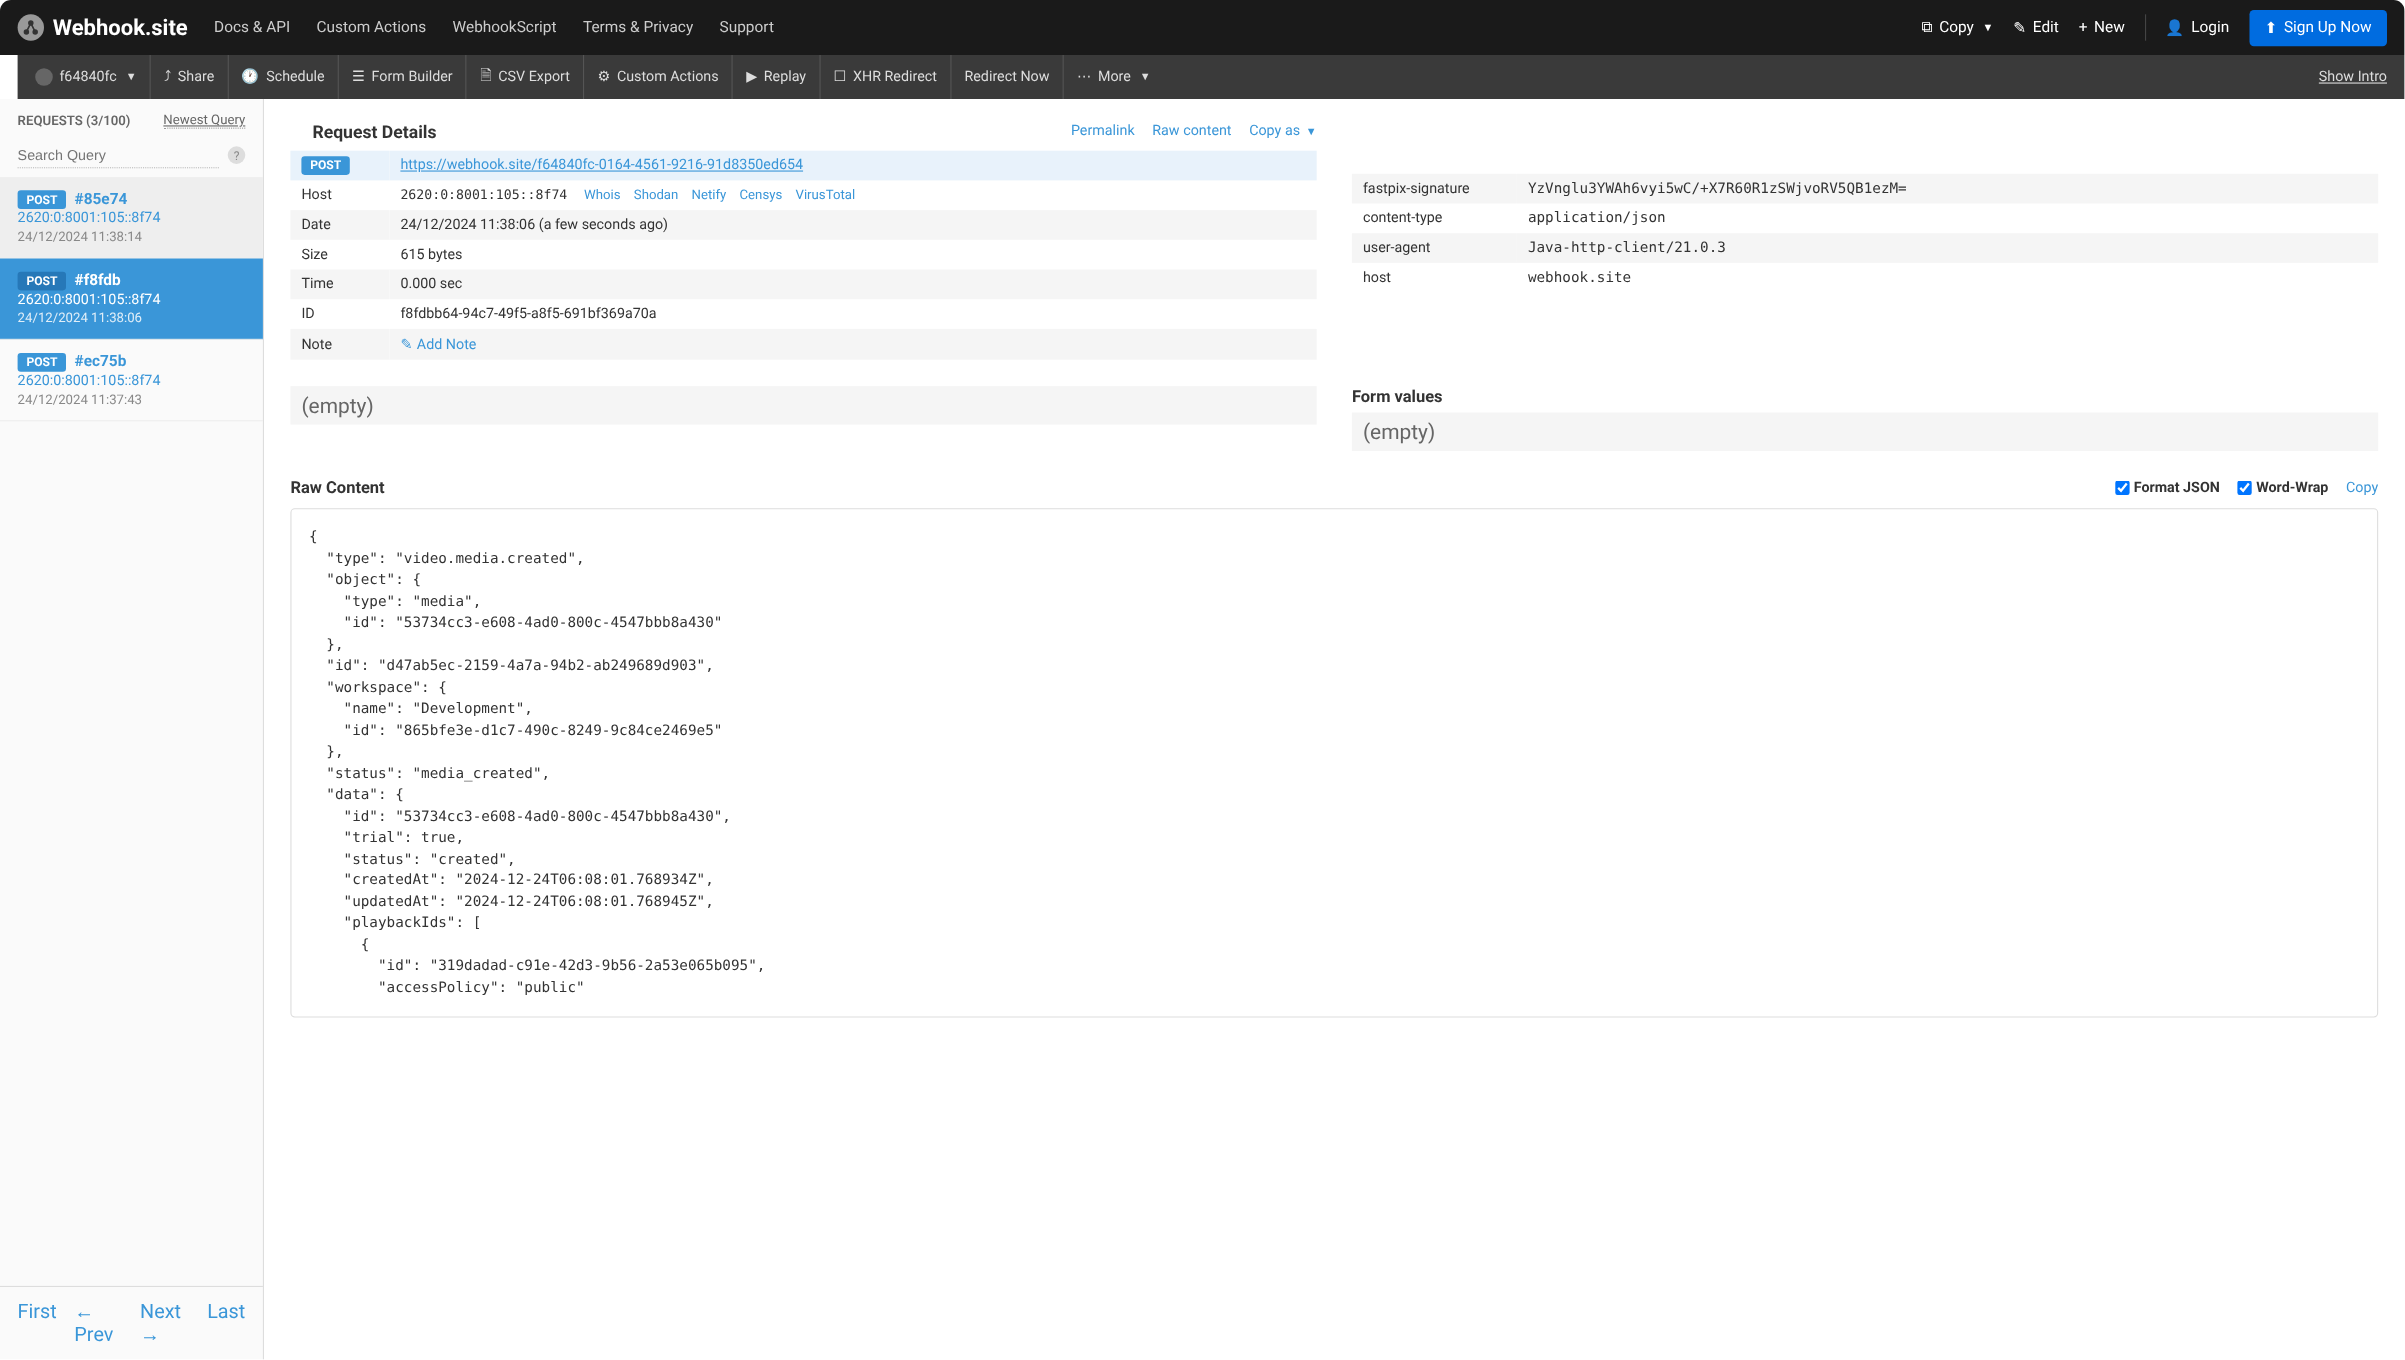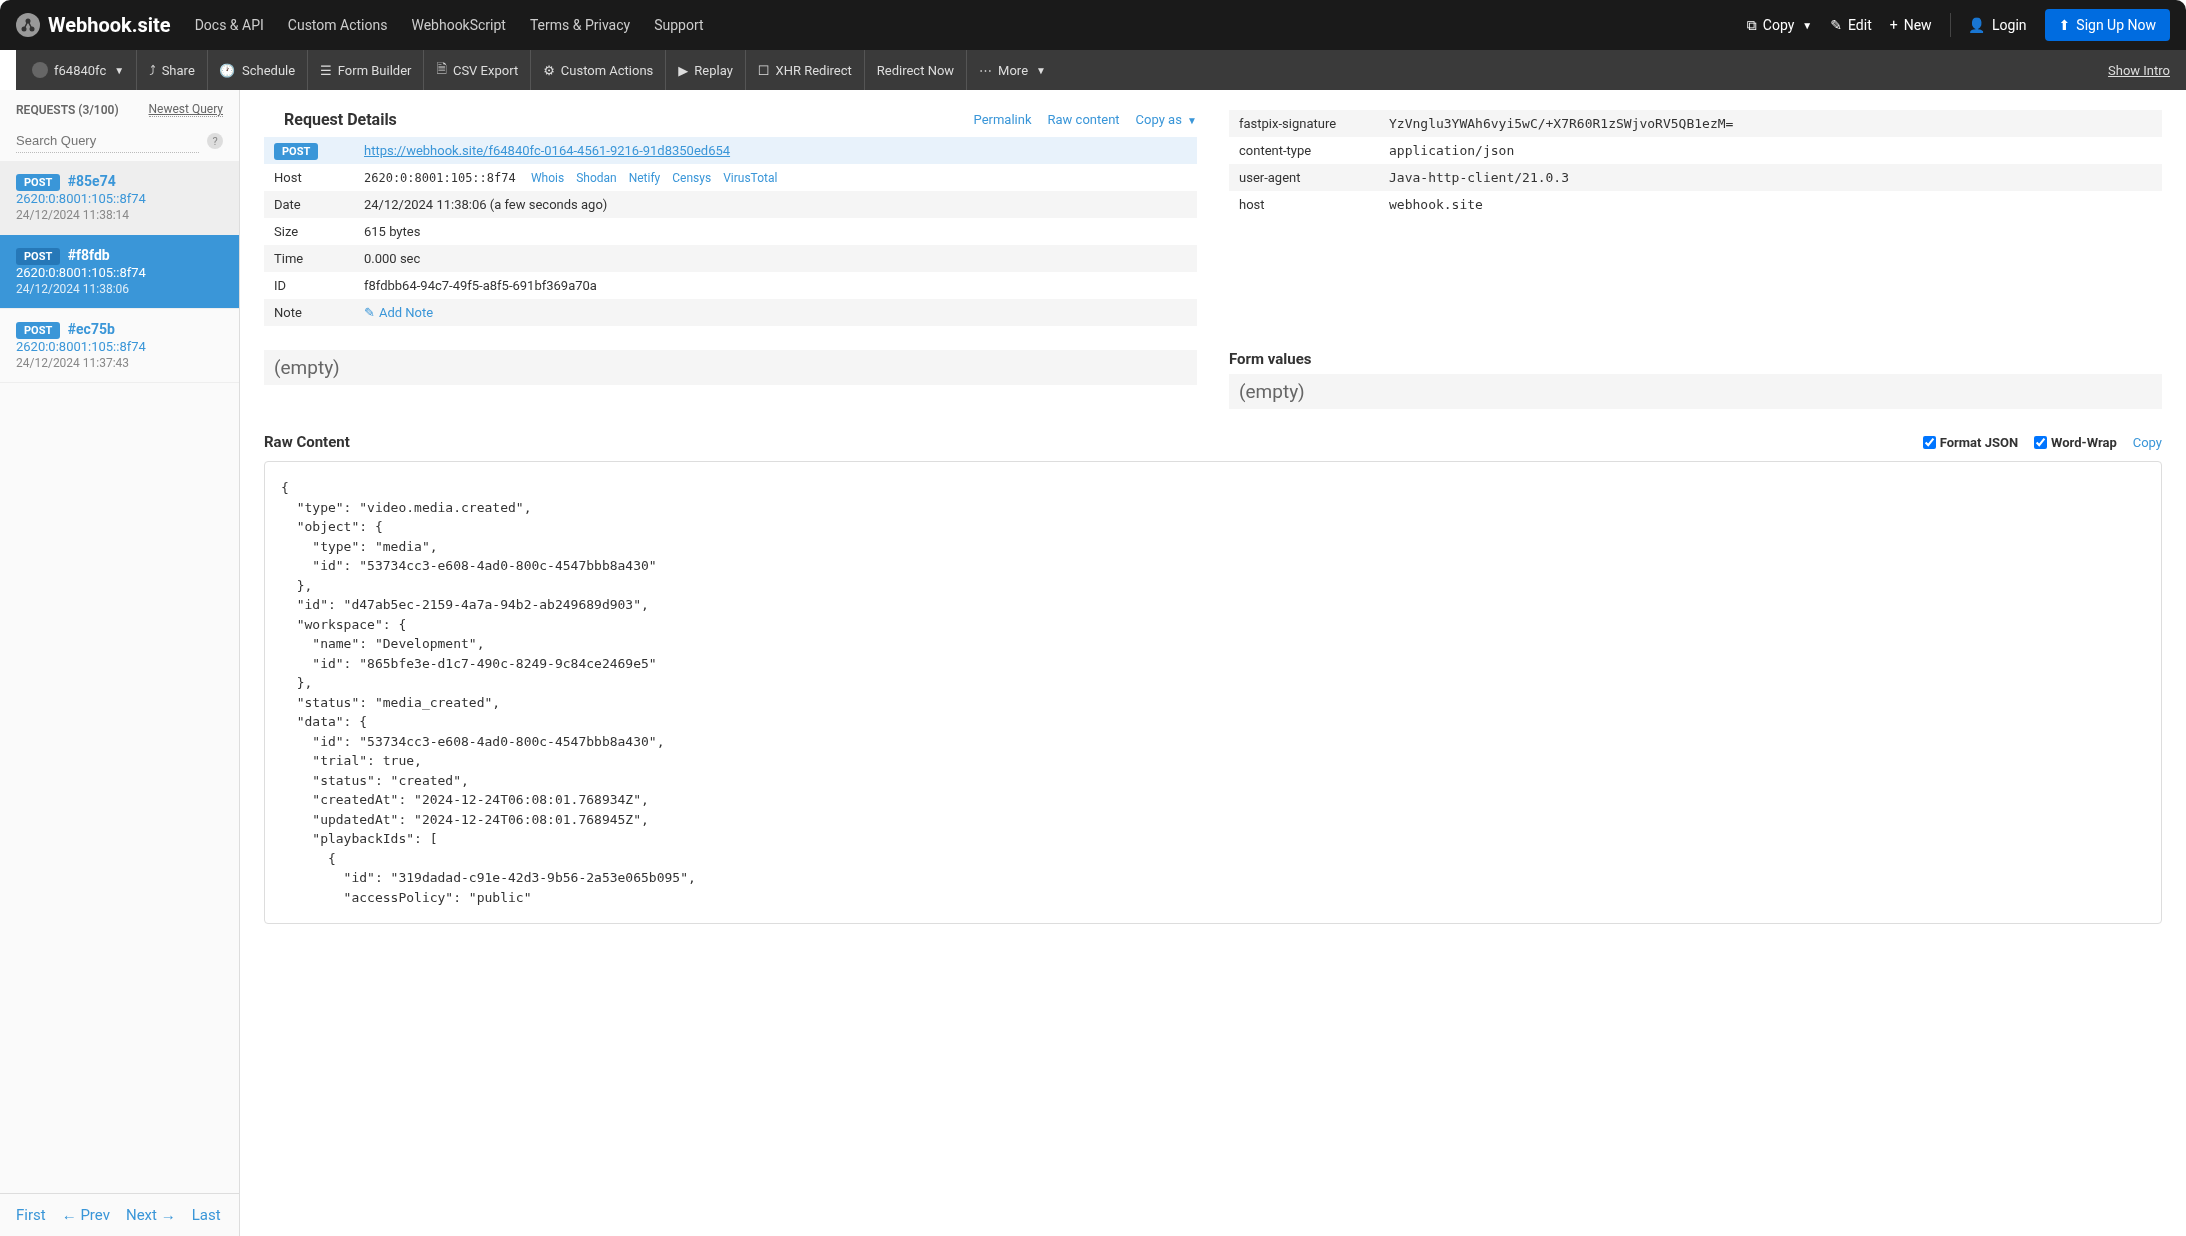--- a/index.html
+++ b/index.html
@@ -37,21 +37,21 @@
     .req-item.selected { background: #3a96d8; color: #fff; }
     .req-item.selected .method-badge { background: #2678b8; }
     .req-item.selected .req-hash { color: #fff; }
     .req-item.selected .req-host { color: #fff; }
     .req-item.selected .req-date { color: #e0eef8; }
     .method-badge { background: #3a96d8; color: #fff; font-size: 11px; font-weight: bold; padding: 2px 8px; border-radius: 3px; }
     .req-hash { color: #3a96d8; font-weight: bold; margin-left: 4px; }
     .req-host { color: #3a96d8; display: block; margin-top: 2px; font-size: 13px; }
     .req-date { color: #888; font-size: 12px; display: block; margin-top: 2px; }
     
-    .pager { border-top: 1px solid #ddd; padding: 12px 16px; display: flex; gap: 16px; font-size: 15px; }
+    .pager { border-top: 1px solid #ddd; padding: 12px 16px; display: flex; gap: 16px; font-size: 18px; }
     .pager a { color: #3a96d8; text-decoration: none; }
     
     .content { flex: 1; padding: 20px 24px; overflow-y: auto; }
     .section-row { display: flex; gap: 32px; }
     .section-col { flex: 1; }
     .section-title { font-size: 16px; font-weight: bold; margin-bottom: 8px; display: flex; align-items: center; margin-left: 20px; }
     .section-actions { margin-left: auto; display: flex; gap: 16px; font-weight: normal; font-size: 13px; }
     .section-actions a { color: #3a96d8; text-decoration: none; }
     
     .detail-table { width: 100%; border-collapse: collapse; }
@@ -60,21 +60,21 @@
     .detail-table td { padding: 6px 10px; font-size: 13px; vertical-align: middle; }
     .detail-table td:first-child { width: 90px; color: #333; }
     .method-badge-inline { background: #3a96d8; color: #fff; font-size: 11px; font-weight: bold; padding: 2px 8px; border-radius: 3px; }
     .url-link { color: #3a96d8; }
     .mono { font-family: Menlo, Monaco, Consolas, monospace; font-size: 12px; }
     .host-links { display: inline-flex; gap: 12px; margin-left: 12px; }
     .host-links a { color: #3a96d8; font-size: 12px; text-decoration: none; }
     .add-note { color: #3a96d8; text-decoration: none; }
     .pencil { color: #3a96d8; margin-right: 4px; }
     
-    .header-table { width: 100%; border-collapse: collapse; }
+    .header-table { width: 100%; border-collapse: collapse; margin-top: 48px; }
     .header-table tr:nth-child(odd) { background: #f5f5f5; }
     .header-table td { padding: 6px 10px; font-size: 13px; }
     .header-table td:first-child { width: 150px; }
     
     .subsection { margin-top: 24px; }
     .subsection-title { font-size: 15px; font-weight: bold; margin-bottom: 6px; }
     .empty-box { background: #f5f5f5; padding: 6px 10px; font-size: 19px; color: #666; }
     
     .raw-header { display: flex; align-items: center; margin-top: 24px; margin-bottom: 10px; }
     .raw-header .subsection-title { margin-bottom: 0; }

